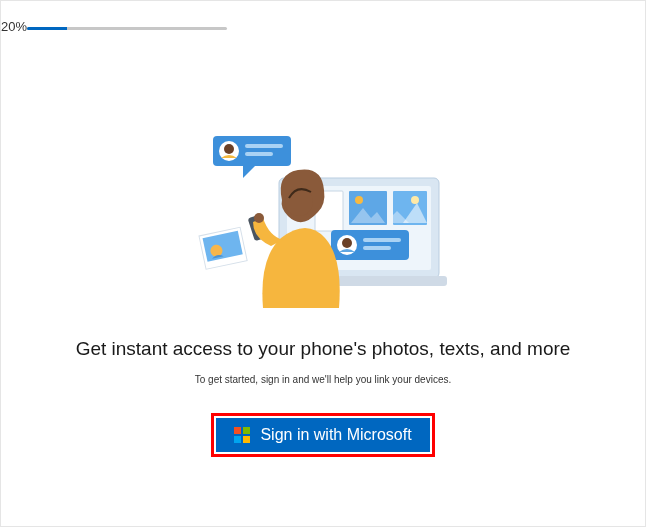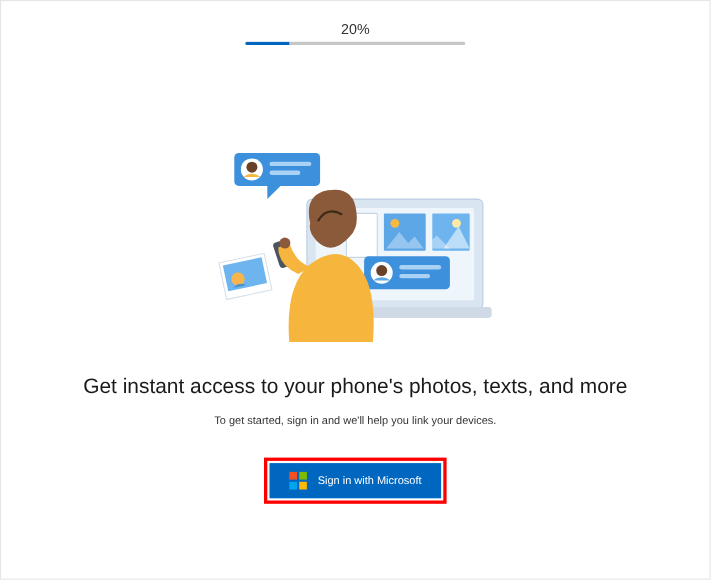--- a/index.html
+++ b/index.html
@@ -13,21 +13,21 @@
       background: #ffffff;
       font-family: "Segoe UI", -apple-system, BlinkMacSystemFont, sans-serif;
       display: flex;
       flex-direction: column;
       align-items: center;
       border: 1px solid #e5e5e5;
     }
     .progress-area {
       width: 100%;
       display: flex;
-      flex-direction: column;
+      flex-direction: row;
       align-items: center;
       padding-top: 18px;
     }
     .progress-label {
       font-size: 13px;
       color: #333;
       margin-bottom: 4px;
     }
     .progress-bar {
       width: 200px;
@@ -68,21 +68,21 @@
       margin-top: 28px;
       position: relative;
       display: inline-block;
       border: 3px solid #ff0000;
       padding: 2px;
     }
     .signin-btn {
       background: #0067c0;
       border: none;
       color: #ffffff;
-      font-size: 10px;
+      font-size: 16px;
       padding: 8px 18px;
       cursor: pointer;
       display: flex;
       align-items: center;
       gap: 10px;
       font-family: inherit;
     }
     .ms-logo {
       width: 16px;
       height: 16px;

